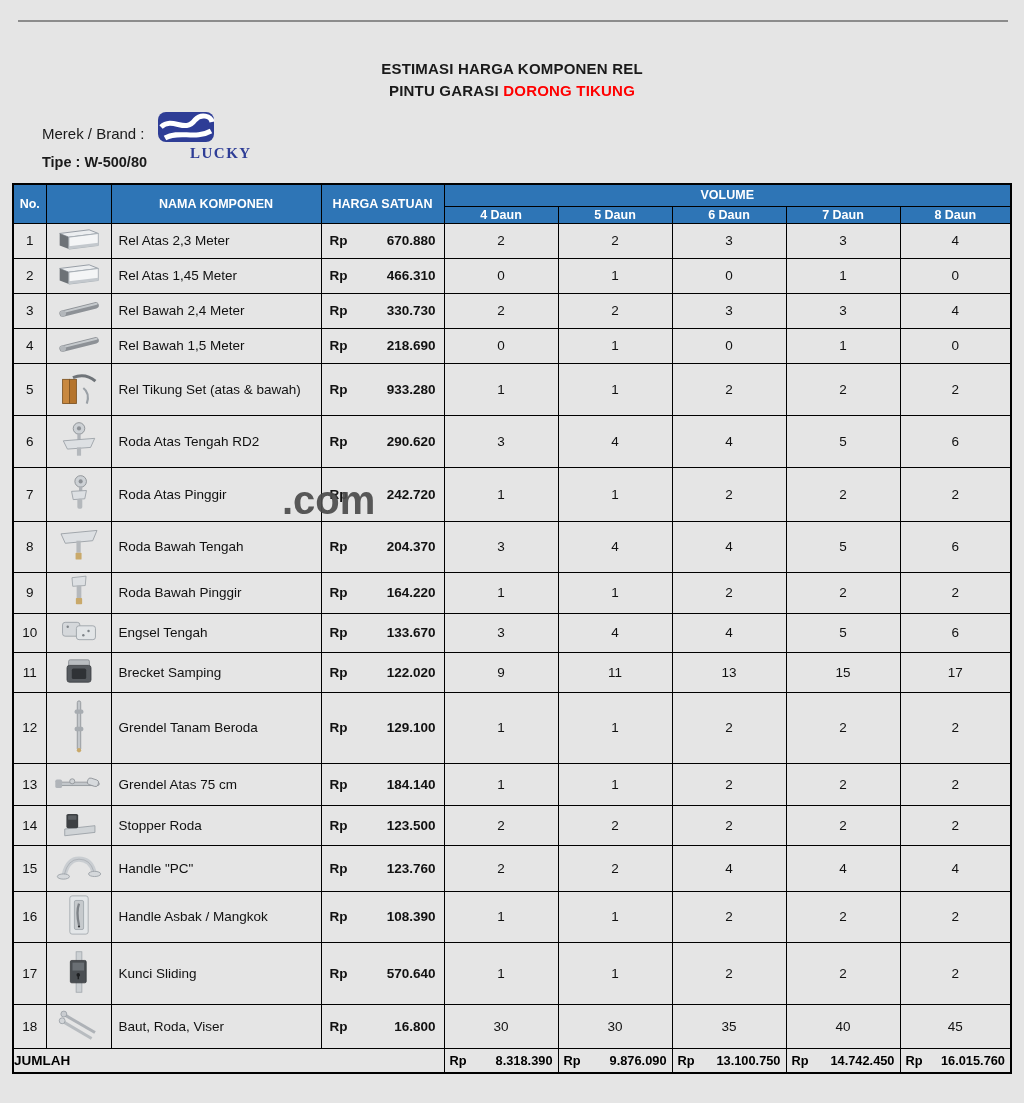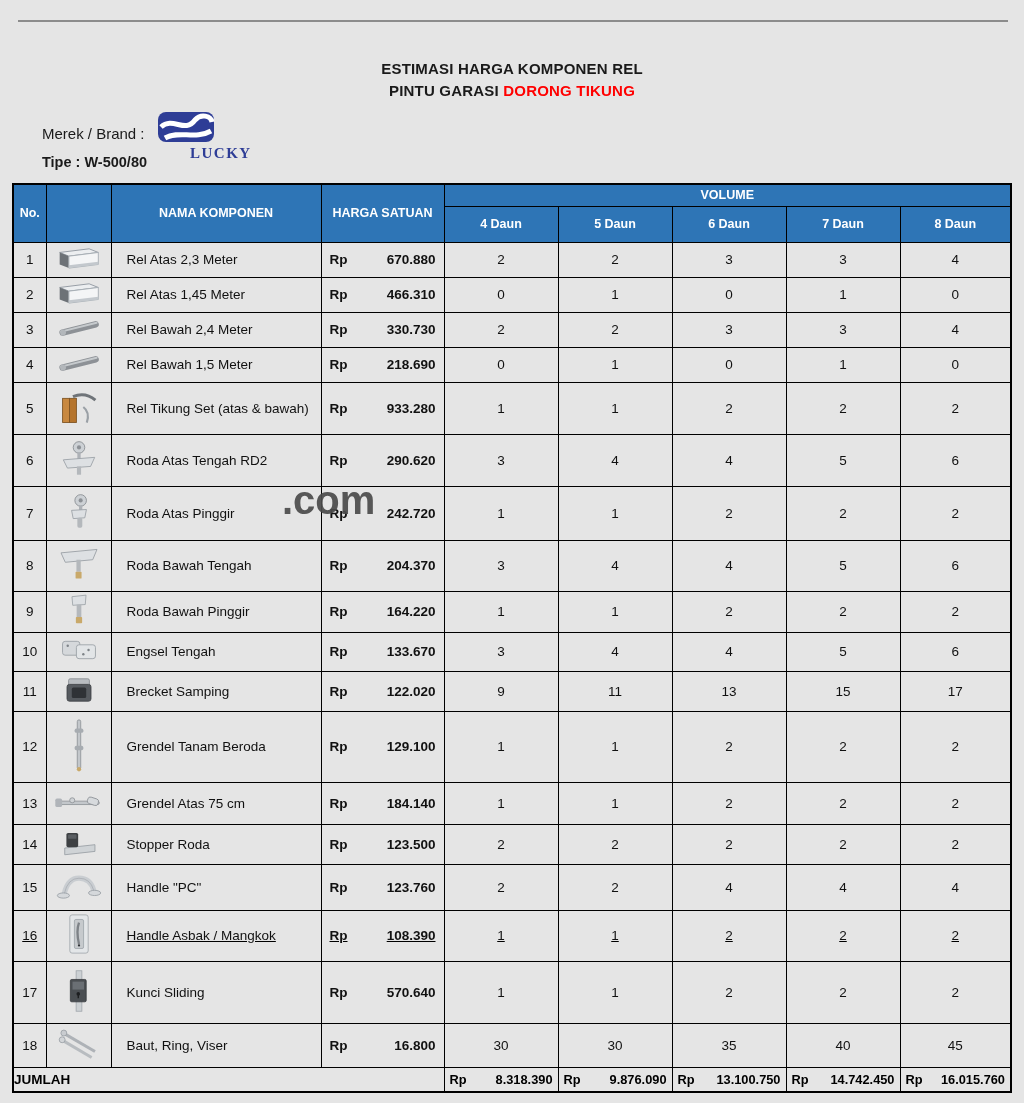--- a/index.html
+++ b/index.html
@@ -15,25 +15,25 @@
   .brand-block { position: absolute; left: 42px; top: 108px; width: 400px; height: 70px; }
   .brand-label { position: absolute; left: 0; top: 17px; font-size: 15px; font-weight: normal; color: #1a1a1a; }
   .type-label  { position: absolute; left: 0; top: 46px; font-size: 14.5px; font-weight: bold; color: #1a1a1a; }
   .logo { position: absolute; left: 111px; top: 2px; width: 66px; text-align: center; }
   .logo-text { font-family: "Liberation Serif", serif; font-weight: bold; font-size: 15px; color: #2e3d96; letter-spacing: 1.5px; margin-top: -3px; margin-left: 37px; }
 
   table.main { position: absolute; left: 12px; top: 183px; width: 1000px; border-collapse: collapse; table-layout: fixed; border: 2px solid #000; }
   th, td { border: 1px solid #000; overflow: hidden; }
   thead th { background: #2e75b6; color: #ffffff; font-weight: bold; font-size: 12.5px; text-align: center; }
   tr.hdr-volume th { height: 22px; }
-  tr.hdr-daun  th { height: 36px; }
+  tr.hdr-daun  th { height: 17px; }
   tbody td { font-size: 13.5px; color: #111; vertical-align: middle; }
   .c-no   { text-align: center; }
   .c-img  { text-align: center; }
-  .c-name { text-align: left; padding-left: 15px; }
+  .c-name { text-align: left; padding-left: 7px; }
   .c-qty  { text-align: center; }
   .price-flex { display: flex; justify-content: space-between; align-items: center; padding: 0 8px; font-weight: bold; }
   tfoot td { font-size: 13px; }
   .f-label { font-weight: bold; font-size: 13.5px; }
   .f-total .price-flex { padding: 0 5px; font-size: 12.8px; }
   tfoot tr { height: 25px; }
   .icon-wrap { display: inline-flex; align-items: center; justify-content: center; }
 
   .watermark { position: absolute; left: 162px; top: 490px; z-index: 5; pointer-events: none; opacity: 0.92; line-height: 1; }
   .wm-main { font-size: 58px; font-weight: bold; letter-spacing: 0;
@@ -437,21 +437,21 @@
         <span>Rp</span>
         <span>123.760</span>
       </div>
     </td>
     <td class="c-qty">2</td>
     <td class="c-qty">2</td>
     <td class="c-qty">4</td>
     <td class="c-qty">4</td>
     <td class="c-qty">4</td>
   </tr>
-        <tr class="body-row" style="height: 51px; text-decoration: underline;">
+        <tr class="body-row" style="height: 51px;">
     <td class="c-no">16</td>
     <td class="c-img"><span class="icon-wrap">
               <svg width="26" height="44" viewBox="0 0 34 56">
                 <rect x="5" y="3" width="24" height="50" rx="3" fill="#e3e6e8" stroke="#9aa0a6"></rect>
                 <rect x="11" y="9" width="12" height="38" rx="2" fill="#c6cacd" stroke="#9aa0a6"></rect>
                 <path d="M17 13 q-4 11 0 28" stroke="#7d8287" stroke-width="3" fill="none"></path>
                 <circle cx="17" cy="43" r="1.5" fill="#2f3236"></circle>
               </svg>
             </span></td>
     <td class="c-name">Handle Asbak / Mangkok</td>
@@ -494,21 +494,21 @@
         <tr class="body-row" style="height: 44px;">
     <td class="c-no">18</td>
     <td class="c-img"><span class="icon-wrap">
               <svg width="46" height="32" viewBox="0 0 54 38">
                 <line x1="10" y1="7" x2="46" y2="28" stroke="#aeb2b7" stroke-width="3.5"></line>
                 <circle cx="9" cy="6" r="3.5" fill="#c9ccd0" stroke="#9aa0a6"></circle>
                 <line x1="8" y1="15" x2="42" y2="35" stroke="#b8bcc0" stroke-width="3.5"></line>
                 <circle cx="7" cy="14" r="3.5" fill="#d2d5d8" stroke="#9aa0a6"></circle>
               </svg>
             </span></td>
-    <td class="c-name">Baut, Ring, Viser</td>
+    <td class="c-name">Baut, Roda, Viser</td>
     <td class="c-price">
       <div class="price-flex">
         <span>Rp</span>
         <span>16.800</span>
       </div>
     </td>
     <td class="c-qty">30</td>
     <td class="c-qty">30</td>
     <td class="c-qty">35</td>
     <td class="c-qty">40</td>

